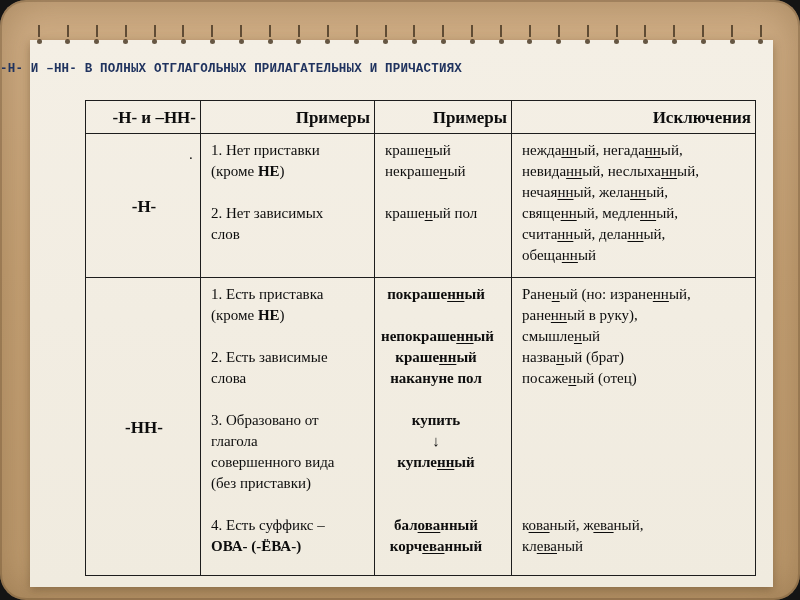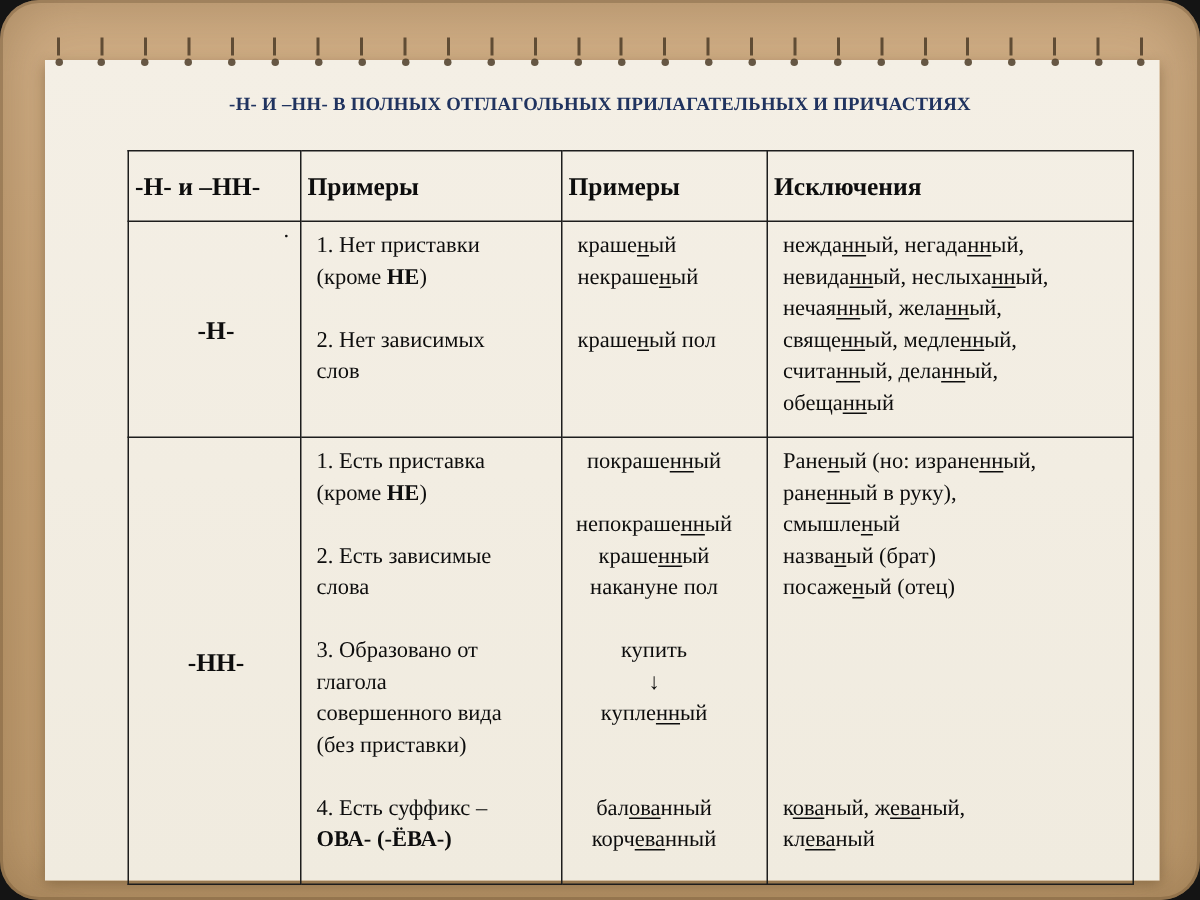--- a/index.html
+++ b/index.html
@@ -13,41 +13,41 @@
   .perforation { position:absolute; top:25px; left:38px; right:38px; height:22px;
                  display:flex; justify-content:space-between; z-index:3; }
   .tick { width:2px; height:12px; background:#4e3d28; position:relative; opacity:.85; }
   .tick::after { content:""; position:absolute; left:-1.5px; top:14px; width:5px; height:5px;
                  border-radius:50%; background:#4e3d28; }
 
   .paper { position:absolute; left:30px; right:27px; top:40px; bottom:13px;
            background:linear-gradient(180deg,#f4efe5 0%,#f0ebdf 100%);
            box-shadow:0 3px 9px rgba(60,40,15,.35); z-index:1; }
 
-  .title { position:absolute; left:0; right:0; top:62px; text-align:center; z-index:2;
-           font-family:Liberation Serif, serif; font-size:12.5px; font-weight:bold;
+  .title { position:absolute; left:0; right:0; top:62px; text-align:left; z-index:2;
+           font-family:Liberation Mono, monospace; font-size:12.5px; font-weight:bold;
            color:#20335f; letter-spacing:.2px; }
 
   .stray-dot { position:absolute; left:189px; top:146px; z-index:2; font-size:15px; color:#111; }
 
   .grammar-table { position:absolute; left:85px; top:100px; width:670px; z-index:2;
                    border-collapse:collapse; table-layout:fixed;
                    font-size:15px; line-height:21px; color:#0d0d0d; }
   .grammar-table col.c1 { width:115px; }
   .grammar-table col.c2 { width:174px; }
   .grammar-table col.c3 { width:137px; }
   .grammar-table col.c4 { width:244px; }
   .grammar-table th, .grammar-table td { border:1.6px solid #1d1d1d; vertical-align:top;
                                          padding:6px 8px 5px 10px; }
-  .grammar-table th { font-size:17px; font-weight:bold; text-align:left;
-                      height:47px; vertical-align:middle; padding:4px; }
+  .grammar-table th { font-size:17px; font-weight:bold; text-align:right;
+                      height:33px; vertical-align:middle; padding:4px; }
   td.suffix-cell { vertical-align:middle; text-align:center; font-weight:bold; font-size:17px; }
   tr.row-n  { height:144px; }
   tr.row-nn { height:298px; }
-  td.examples-center { text-align:center; padding-left:6px; padding-right:20px; }
+  td.examples-center { text-align:center; padding-left:6px; padding-right:20px;font-weight:bold; }
   u { text-decoration:underline; text-underline-offset:2px; }
 </style>
 </head>
 <body>
 
 <div class="slide">
 
   <div class="perforation">
       <span class="tick"></span>
       <span class="tick"></span>

